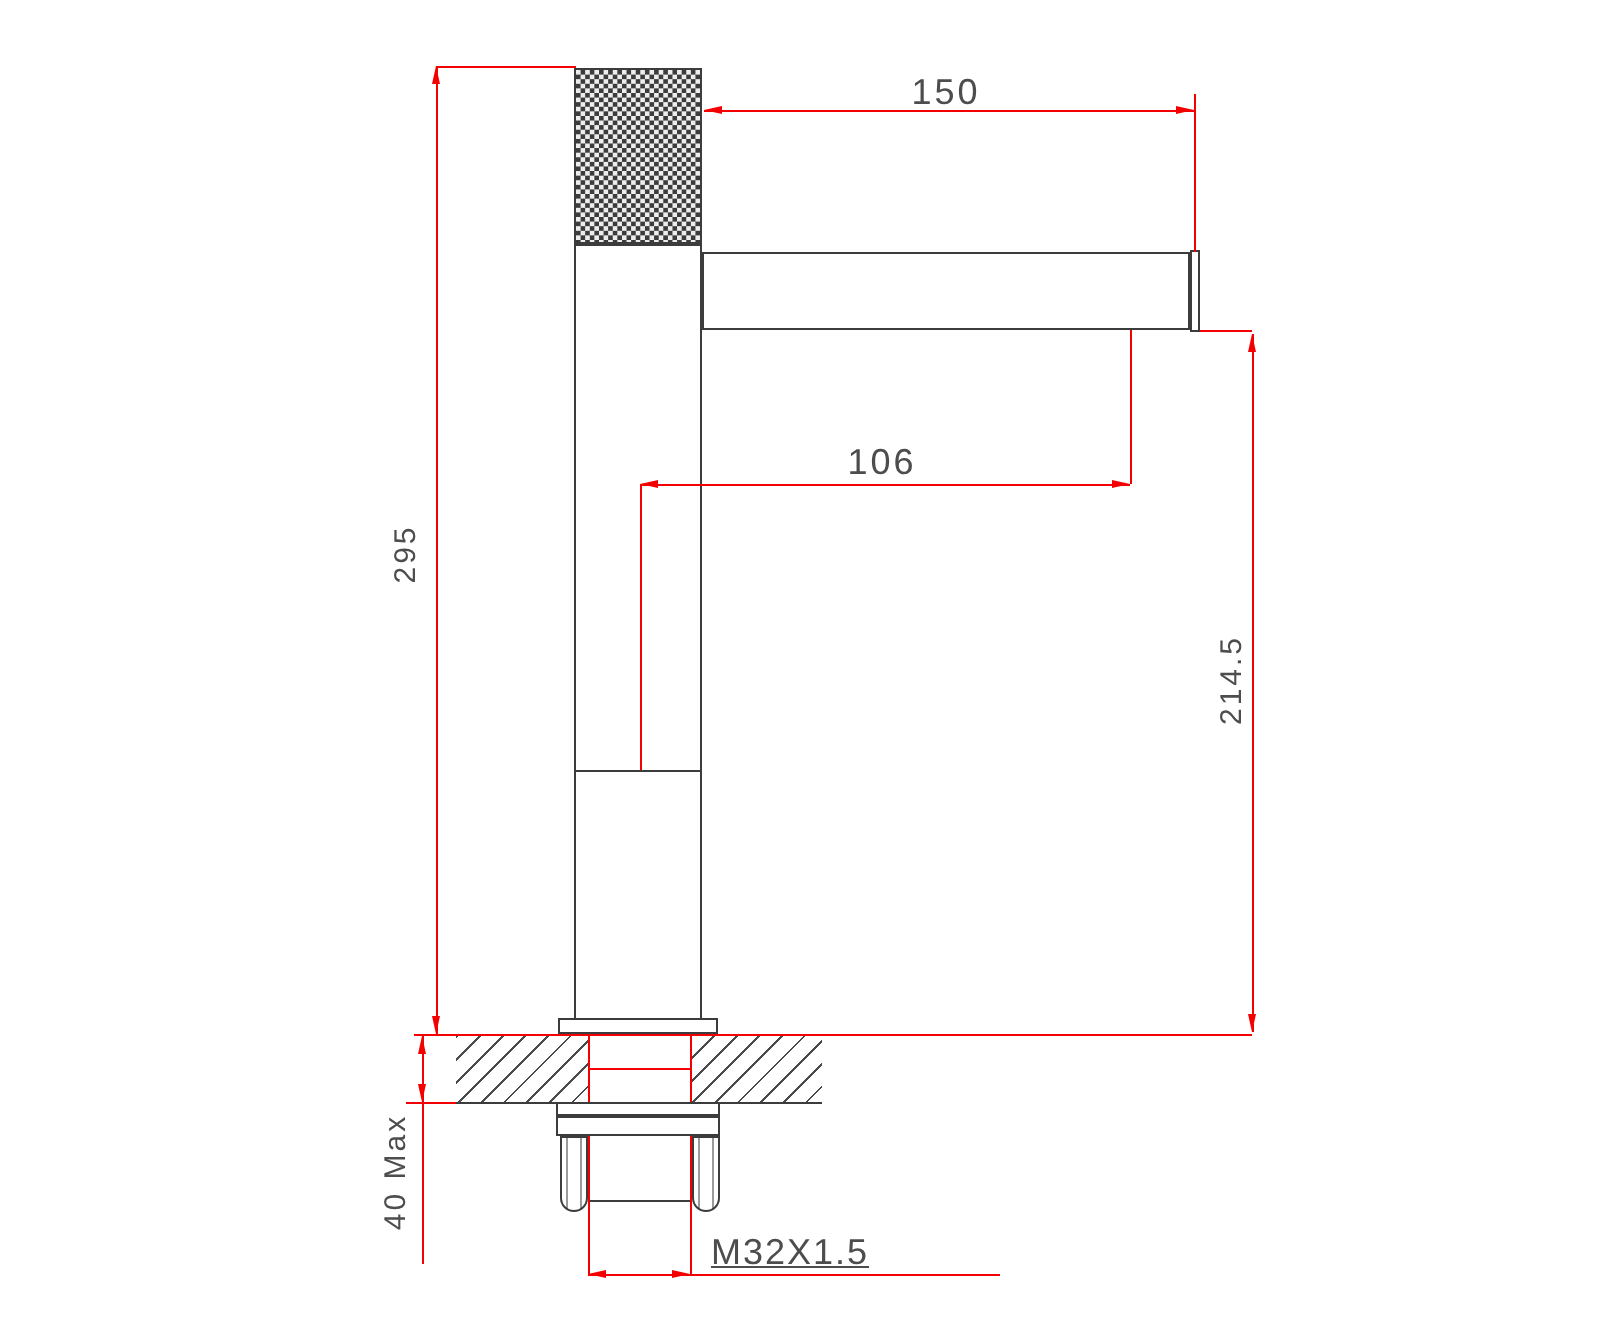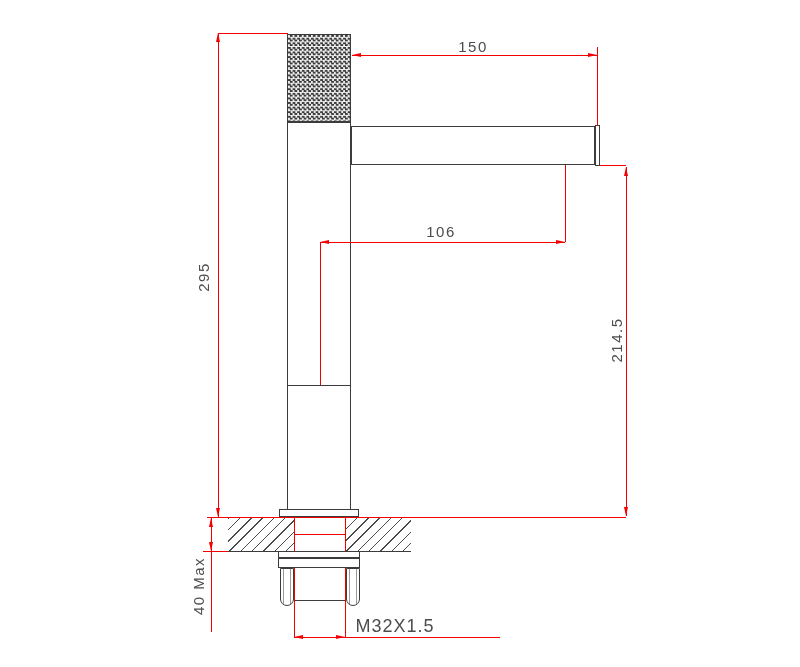--- a/index.html
+++ b/index.html
@@ -35,27 +35,27 @@
   }
   
   .ar{position:absolute;width:0;height:0;}
   .ar-up{border-left:2px solid transparent;border-right:2px solid transparent;border-bottom:9px solid var(--dim);}
   .ar-down{border-left:2px solid transparent;border-right:2px solid transparent;border-top:9px solid var(--dim);}
   .ar-left{border-top:2px solid transparent;border-bottom:2px solid transparent;border-right:9px solid var(--dim);}
   .ar-right{border-top:2px solid transparent;border-bottom:2px solid transparent;border-left:9px solid var(--dim);}
   
   .htext{
     position:absolute;transform:translate(-50%,-50%);
-    color:var(--txt);font-size:15px;letter-spacing:1.5px;white-space:nowrap;line-height:1;
+    color:var(--txt);font-size:18px;letter-spacing:1.5px;white-space:nowrap;line-height:1;
   }
   .vtext{
     position:absolute;transform:translate(-50%,-50%) rotate(-90deg);
     color:var(--txt);font-size:15px;letter-spacing:1.5px;white-space:nowrap;line-height:1;
   }
-  .big{font-size:18px;letter-spacing:1px;}
+  .big{font-size:18px;letter-spacing:1px;text-decoration:underline;}
 </style>
 </head>
 <body>
 
 <div class="canvas">
 
   <div class="rect knurl" style="left:287px;top:34px;width:64px;height:88px;"></div>
   <div class="rect" style="left:287px;top:122px;width:64px;height:388px;"></div>
   <div class="hline" style="left:288px;top:385px;width:63px;"></div>
   <div class="rect" style="left:351px;top:126px;width:244px;height:39px;"></div>

